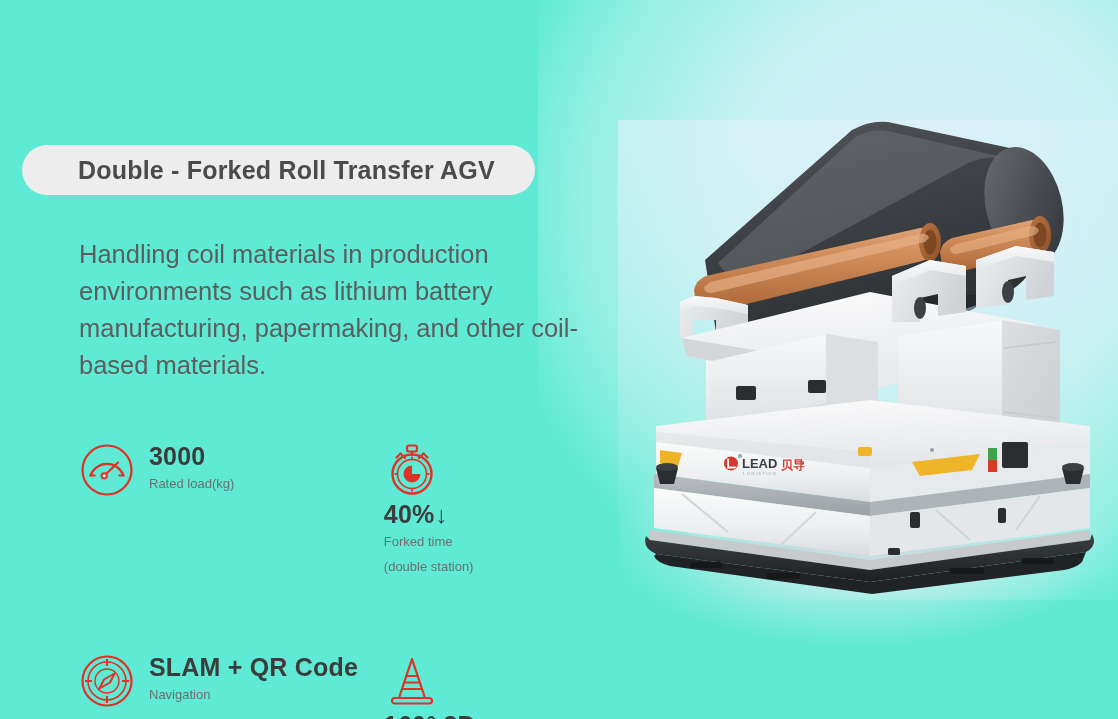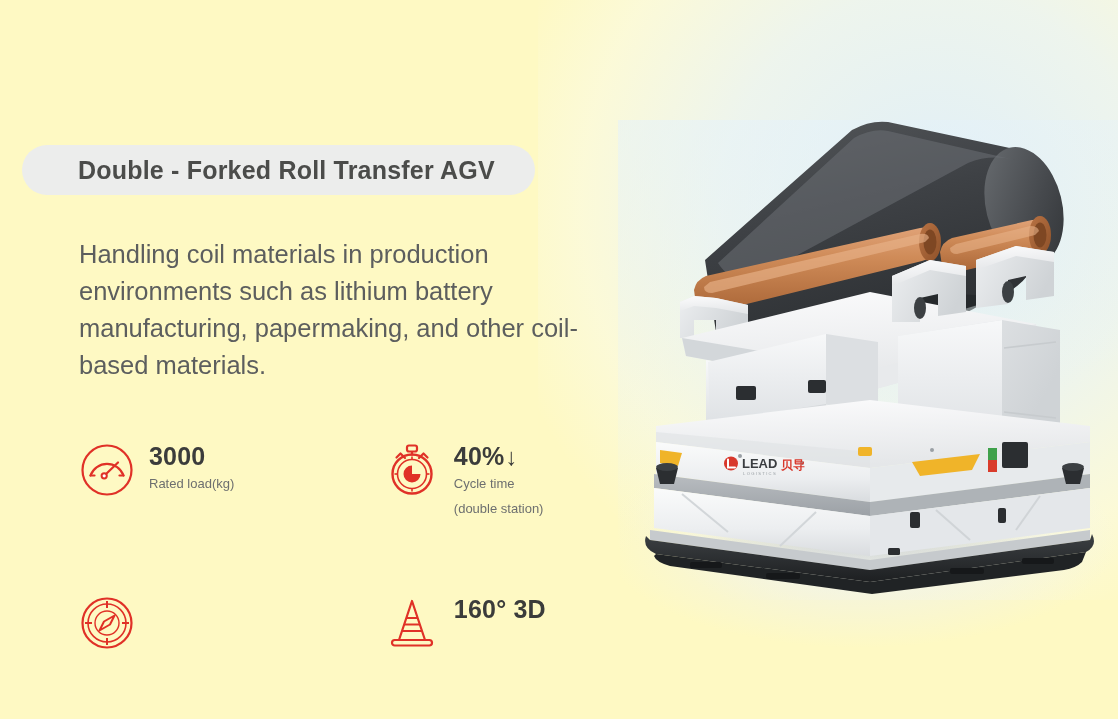--- a/index.html
+++ b/index.html
@@ -5,21 +5,21 @@
   * { box-sizing: border-box; margin: 0; padding: 0; }
   html, body {
     width: 1118px; height: 719px;
     overflow: hidden;
     background: #ffffff;
     font-family: "Liberation Sans", sans-serif;
   }
   #stage {
     position: relative;
     width: 1118px; height: 719px;
-    background: #fef9c3;
+    background: #5eead4;
     overflow: hidden;
   }
   
   .bg-wash {
     position: absolute;
     right: -60px; top: -40px;
     width: 640px; height: 640px;
     background: radial-gradient(ellipse at 62% 38%,
                 rgba(222,238,250,0.95) 0%,
                 rgba(232,243,251,0.75) 38%,
@@ -74,21 +74,21 @@
   
   .specs {
     position: absolute;
     left: 79px; top: 440px;
     width: 580px;
   }
   .spec-row { display: flex; gap: 20px; }
   .spec-row.row2 { margin-top: 72px; }
   .spec-item { display: flex; align-items: flex-start; }
   .spec-item.col1 { width: 295px; }
-  .spec-item.col2 { width: 285px; }
+  .spec-item.col2 { width: 285px; flex-direction: column; }
   .spec-icon {
     width: 56px; height: 56px;
     flex: 0 0 56px;
     margin-right: 14px;
     margin-top: 2px;
   }
   .spec-icon svg { display: block; width: 56px; height: 56px; }
   .spec-text { padding-top: 2px; }
   .spec-value {
     font-size: 25px;
@@ -169,41 +169,47 @@
             <line x1="28" y1="46.5" x2="28" y2="49.5" stroke="#e03127" stroke-width="1.6"></line>
             <line x1="10.5" y1="32" x2="13.5" y2="32" stroke="#e03127" stroke-width="1.6"></line>
             <line x1="42.5" y1="32" x2="45.5" y2="32" stroke="#e03127" stroke-width="1.6"></line>
           </svg>
         </div>
         <div class="spec-text">
           <div class="spec-value">
             <span>40%</span>
             <span class="arrow">↓</span>
           </div>
-          <div class="spec-label">Cycle time</div>
+          <div class="spec-label">Forked time</div>
           <div class="spec-label">(double station)</div>
         </div>
       </div>
     </div>
 
     <div class="spec-row row2">
 
       <div class="spec-item col1">
         <div class="spec-icon">
           <svg viewBox="0 0 56 56" fill="none">
             <circle cx="28" cy="28" r="24.5" stroke="#e03127" stroke-width="2.2"></circle>
             <circle cx="28" cy="28" r="19" stroke="#e03127" stroke-width="1.6"></circle>
             <circle cx="28" cy="28" r="12" stroke="#e03127" stroke-width="1.4"></circle>
             <line x1="28" y1="6" x2="28" y2="13" stroke="#e03127" stroke-width="2"></line>
             <line x1="28" y1="43" x2="28" y2="50" stroke="#e03127" stroke-width="2"></line>
             <line x1="6" y1="28" x2="13" y2="28" stroke="#e03127" stroke-width="2"></line>
             <line x1="43" y1="28" x2="50" y2="28" stroke="#e03127" stroke-width="2"></line>
             <path d="M35.5 20.5 L25 26.5 L20.5 35.5 L31 29.5 Z" stroke="#e03127" stroke-width="2" stroke-linejoin="round" fill="none"></path>
           </svg>
         </div>
+        <div class="spec-text">
+          <div class="spec-value">
+            <span>SLAM + QR Code</span>
+          </div>
+          <div class="spec-label">Navigation</div>
+        </div>
       </div>
 
       <div class="spec-item col2">
         <div class="spec-icon">
           <svg viewBox="0 0 56 56" fill="none">
             <path d="M28 6 L41 45 L15 45 Z" stroke="#e03127" stroke-width="2.2" stroke-linejoin="round" fill="none"></path>
             <rect x="8" y="45" width="40" height="5.5" rx="2.7" stroke="#e03127" stroke-width="2.2" fill="none"></rect>
             <line x1="22.3" y1="23" x2="33.7" y2="23" stroke="#e03127" stroke-width="2"></line>
             <line x1="20.2" y1="29.5" x2="35.8" y2="29.5" stroke="#e03127" stroke-width="2"></line>
             <line x1="18.1" y1="36" x2="37.9" y2="36" stroke="#e03127" stroke-width="2"></line>

